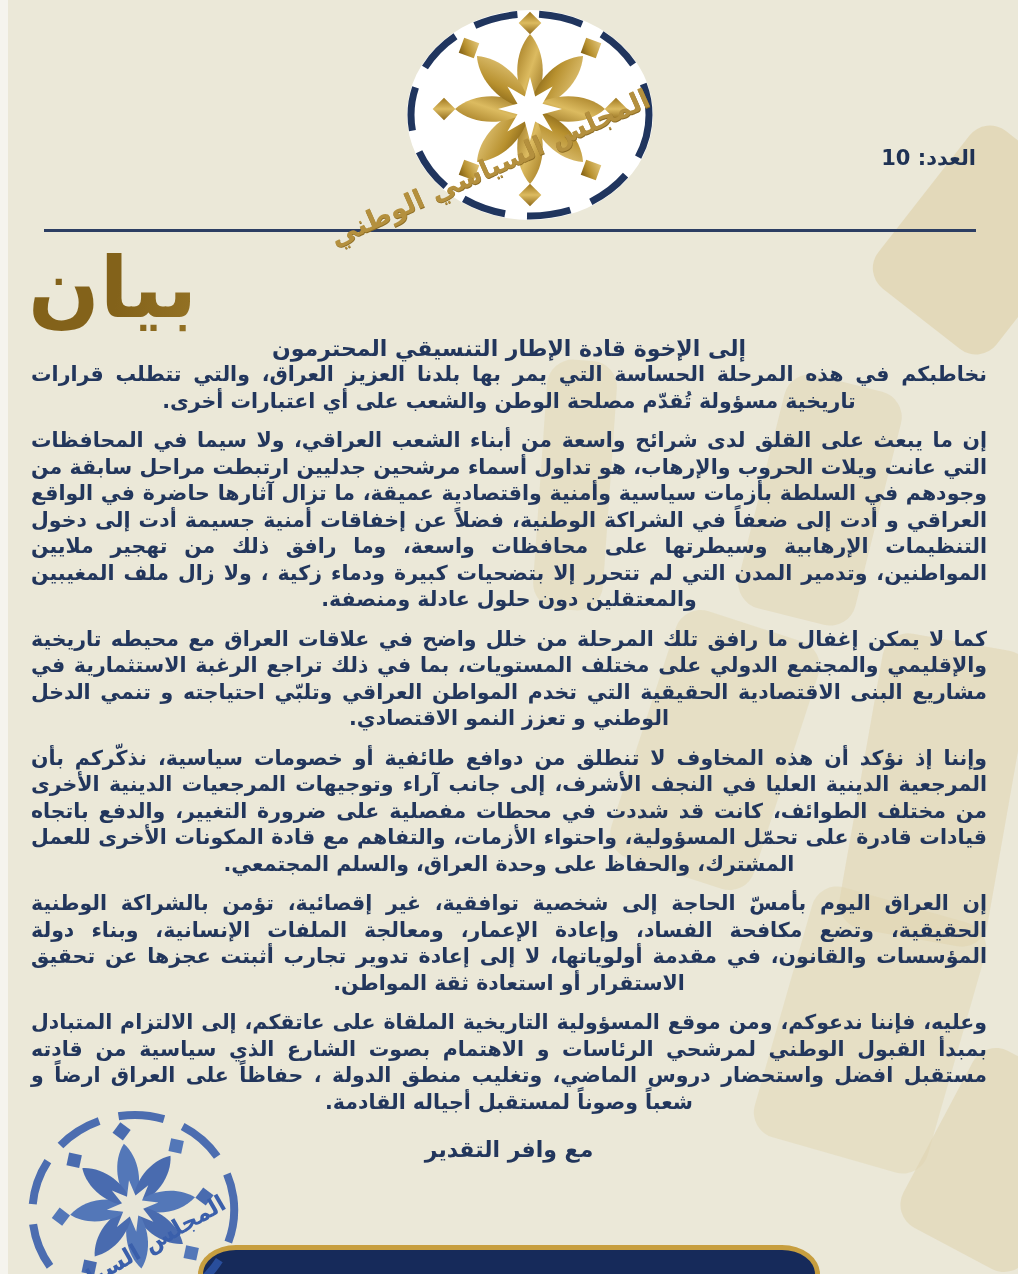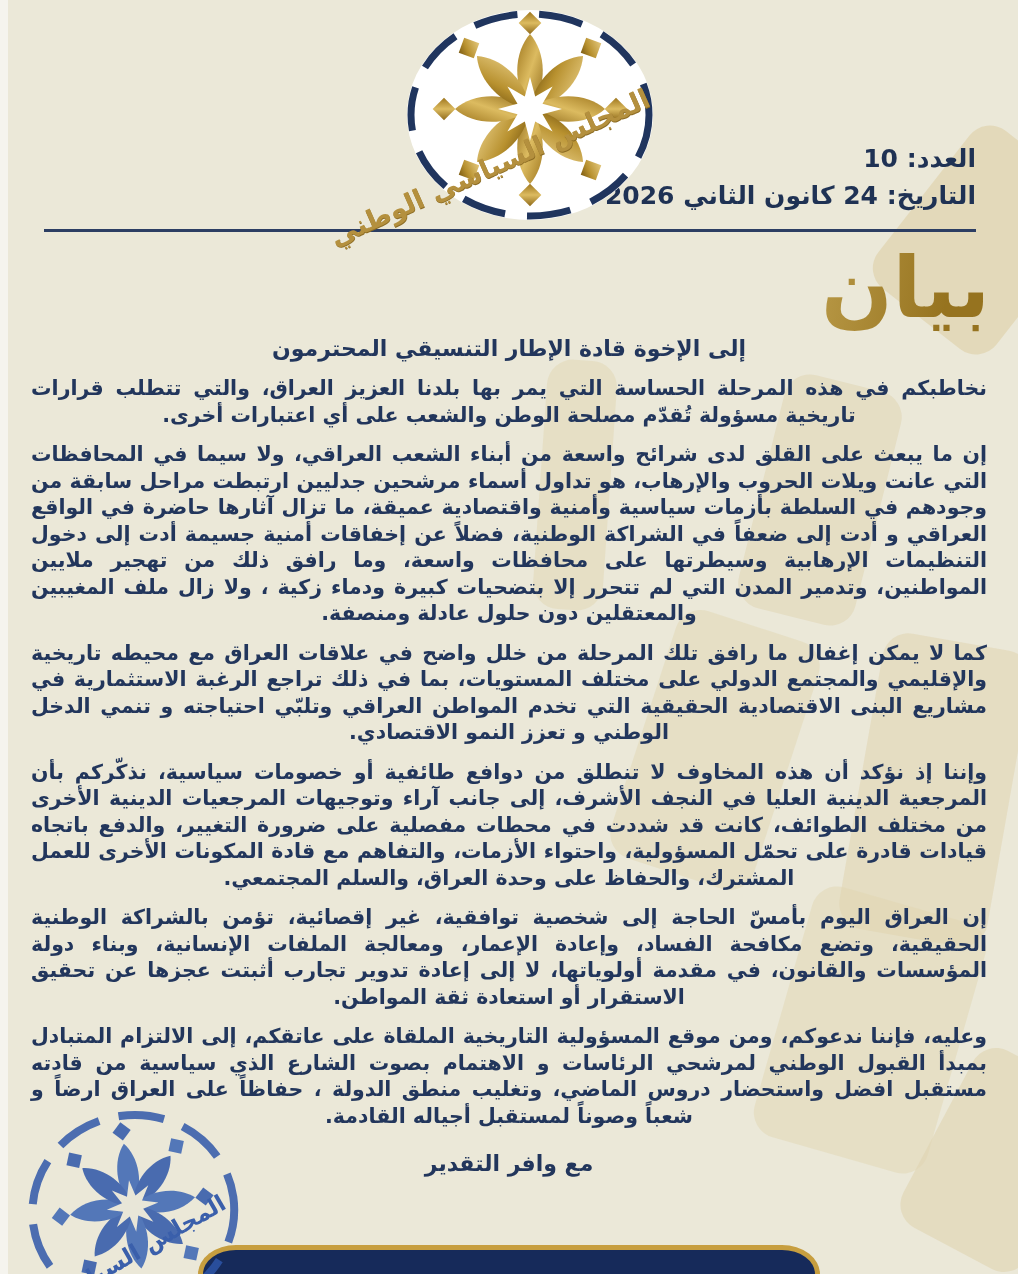--- a/index.html
+++ b/index.html
@@ -6,41 +6,41 @@
   .page{
     position:relative; width:1018px; height:1274px; margin:0 auto;
     background:#ebe8d8; overflow:hidden;
     font-family:"DejaVu Sans",sans-serif; direction:rtl; color:#22365c;
   }
   .edge-strip{position:absolute;left:0;top:0;width:8px;height:100%;background:#f5f4ee;z-index:1;}
   
   .wm{position:absolute;background:#e0d4b0;border-radius:26px;z-index:0;}
   .header-info{
     position:absolute; top:140px; right:42px; z-index:4;
-    text-align:right; font-weight:700; font-size:25px; line-height:37px; color:#1f3254;
+    text-align:right; font-weight:700; font-size:21px; line-height:37px; color:#1f3254;
   }
   .header-rule{
     position:absolute; top:229px; left:44px; right:42px; z-index:4;
     border:none; border-top:3px solid #2c3e63; margin:0;
   }
   .logo{position:absolute; top:4px; left:399px; width:264px; height:226px; z-index:5;}
   .logo svg{display:block;}
   .logo-callig{
     position:absolute; left:10px; top:128px; width:250px; text-align:center;
     transform:rotate(-24deg); font-size:27px; font-weight:700; color:#b4903e;
     text-shadow:0 1px 0 #8c6c24; letter-spacing:1px; white-space:nowrap;
   }
   main{position:relative; z-index:3; padding:244px 28px 0;}
   .title{
-    margin:0; text-align:right; font-size:84px; line-height:1.05; font-weight:700;
+    margin:0; text-align:left; font-size:84px; line-height:1.05; font-weight:700;
     background:linear-gradient(100deg,#83621a 10%,#c9a444 45%,#e8cd7c 62%,#96731f 95%);
     -webkit-background-clip:text; background-clip:text; color:transparent;
   }
   .salutation{
-    margin:4px 0 14px; text-align:center; font-weight:700; font-size:22px; color:#22365c;
+    margin:4px 0 0; text-align:center; font-weight:700; font-size:22px; color:#22365c;
   }
   .para{
     margin:0 3px 13px; font-size:20.5px; line-height:26.5px; font-weight:600;
     text-align:justify; text-align-last:center; color:#22365c;
   }
   .closing{margin:22px 0 16px; text-align:center; font-weight:700; font-size:22px; color:#22365c;}
   .stamp{position:absolute; left:24px; top:1106px; width:220px; height:220px;
     transform:rotate(-8deg); opacity:.93; z-index:6;}
   .stamp-callig{
     position:absolute; left:8px; top:132px; width:200px; text-align:center;
@@ -121,21 +121,20 @@
           <rect x="37" y="97" width="16" height="16" fill="url(#gold1)" transform="rotate(45,45,105)"></rect>
           <rect x="62" y="36" width="16" height="16" fill="url(#gold2)" transform="rotate(20,70,44)"></rect>
           <polygon fill="#ffffff" points="131,73 136.2,92.5 153.6,82.4 143.5,99.8 163,105 143.5,110.2 153.6,127.6 136.2,117.5 131,137 125.8,117.5 108.4,127.6 118.5,110.2 99,105 118.5,99.8 108.4,82.4 125.8,92.5"></polygon>
         </g>
       </svg>
       <span class="logo-callig">المجلس السياسي الوطني</span>
     </div>
 
     <div class="header-info">
       <div>العدد: 10</div>
-      <div>التاريخ: 24 كانون الثاني 2026</div>
     </div>
 
     <hr class="header-rule">
   </header>
 
   <main>
     <h1 class="title">بيان</h1>
     <p class="salutation">إلى الإخوة قادة الإطار التنسيقي المحترمون</p>
     <p class="para">نخاطبكم في هذه المرحلة الحساسة التي يمر بها بلدنا العزيز العراق، والتي تتطلب قرارات تاريخية مسؤولة تُقدّم مصلحة الوطن والشعب على أي اعتبارات أخرى.</p>
     <p class="para">إن ما يبعث على القلق لدى شرائح واسعة من أبناء الشعب العراقي، ولا سيما في المحافظات التي عانت ويلات الحروب والإرهاب، هو تداول أسماء مرشحين جدليين ارتبطت مراحل سابقة من وجودهم في السلطة بأزمات سياسية وأمنية واقتصادية عميقة، ما تزال آثارها حاضرة في الواقع العراقي و أدت إلى ضعفاً في الشراكة الوطنية، فضلاً عن إخفاقات أمنية جسيمة أدت إلى دخول التنظيمات الإرهابية وسيطرتها على محافظات واسعة، وما رافق ذلك من تهجير ملايين المواطنين، وتدمير المدن التي لم تتحرر إلا بتضحيات كبيرة ودماء زكية ، ولا زال ملف المغيبين والمعتقلين دون حلول عادلة ومنصفة.</p>

